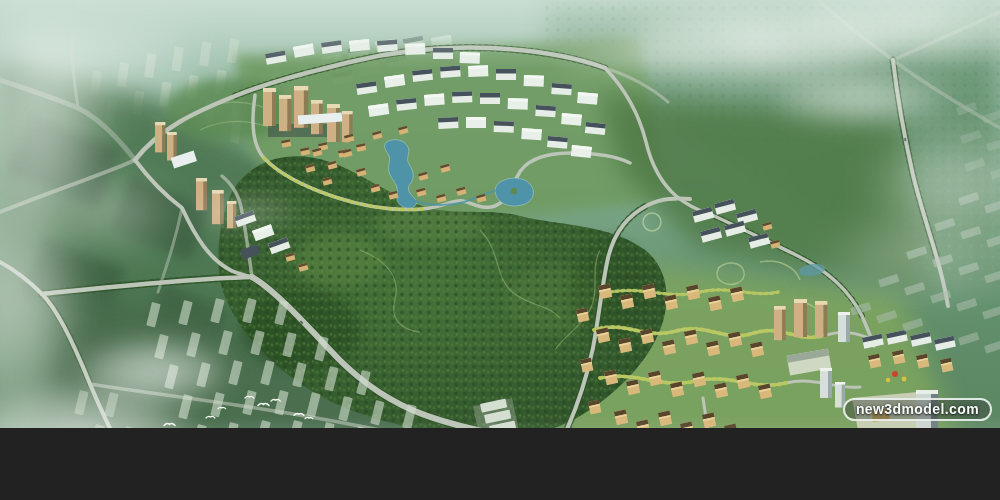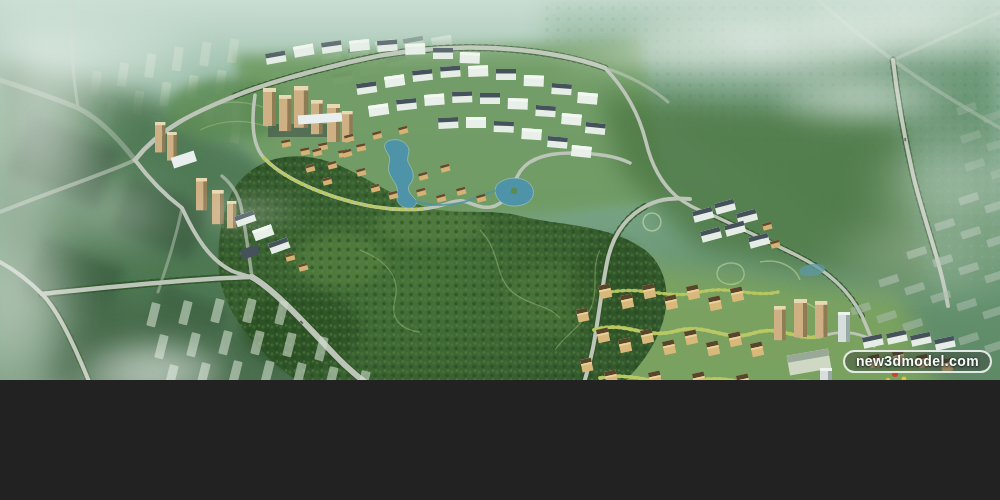--- a/index.html
+++ b/index.html
@@ -1,16 +1,16 @@
 <!DOCTYPE html>
 <html><head>
 <meta charset="utf-8">
 <style>
   html,body{margin:0;padding:0;background:#222;}
-  .scene{position:relative;width:1000px;height:380px;overflow:hidden;
+  .scene{position:relative;width:1000px;height:428px;overflow:hidden;
          font-family:"Liberation Sans", sans-serif;background:#a16207;}
   .scene svg{display:block;}
   .watermark{position:absolute;right:8px;bottom:7px;
     padding:1px 11px 2px 11px;border:2px solid rgba(238,243,240,.92);
     border-radius:12px;background:rgba(52,60,56,.42);
     color:#f7faf8;font-size:14px;font-weight:bold;letter-spacing:.4px;
     text-shadow:0 1px 2px rgba(20,25,22,.85), 0 0 3px rgba(20,25,22,.6);}
   .tl{fill:none;stroke:#2d5126;stroke-linecap:round;opacity:.8;}
   .ty{fill:none;stroke:#b9c94f;stroke-linecap:round;opacity:.85;}
   .rd{fill:none;stroke-linecap:round;stroke-linejoin:round;}

